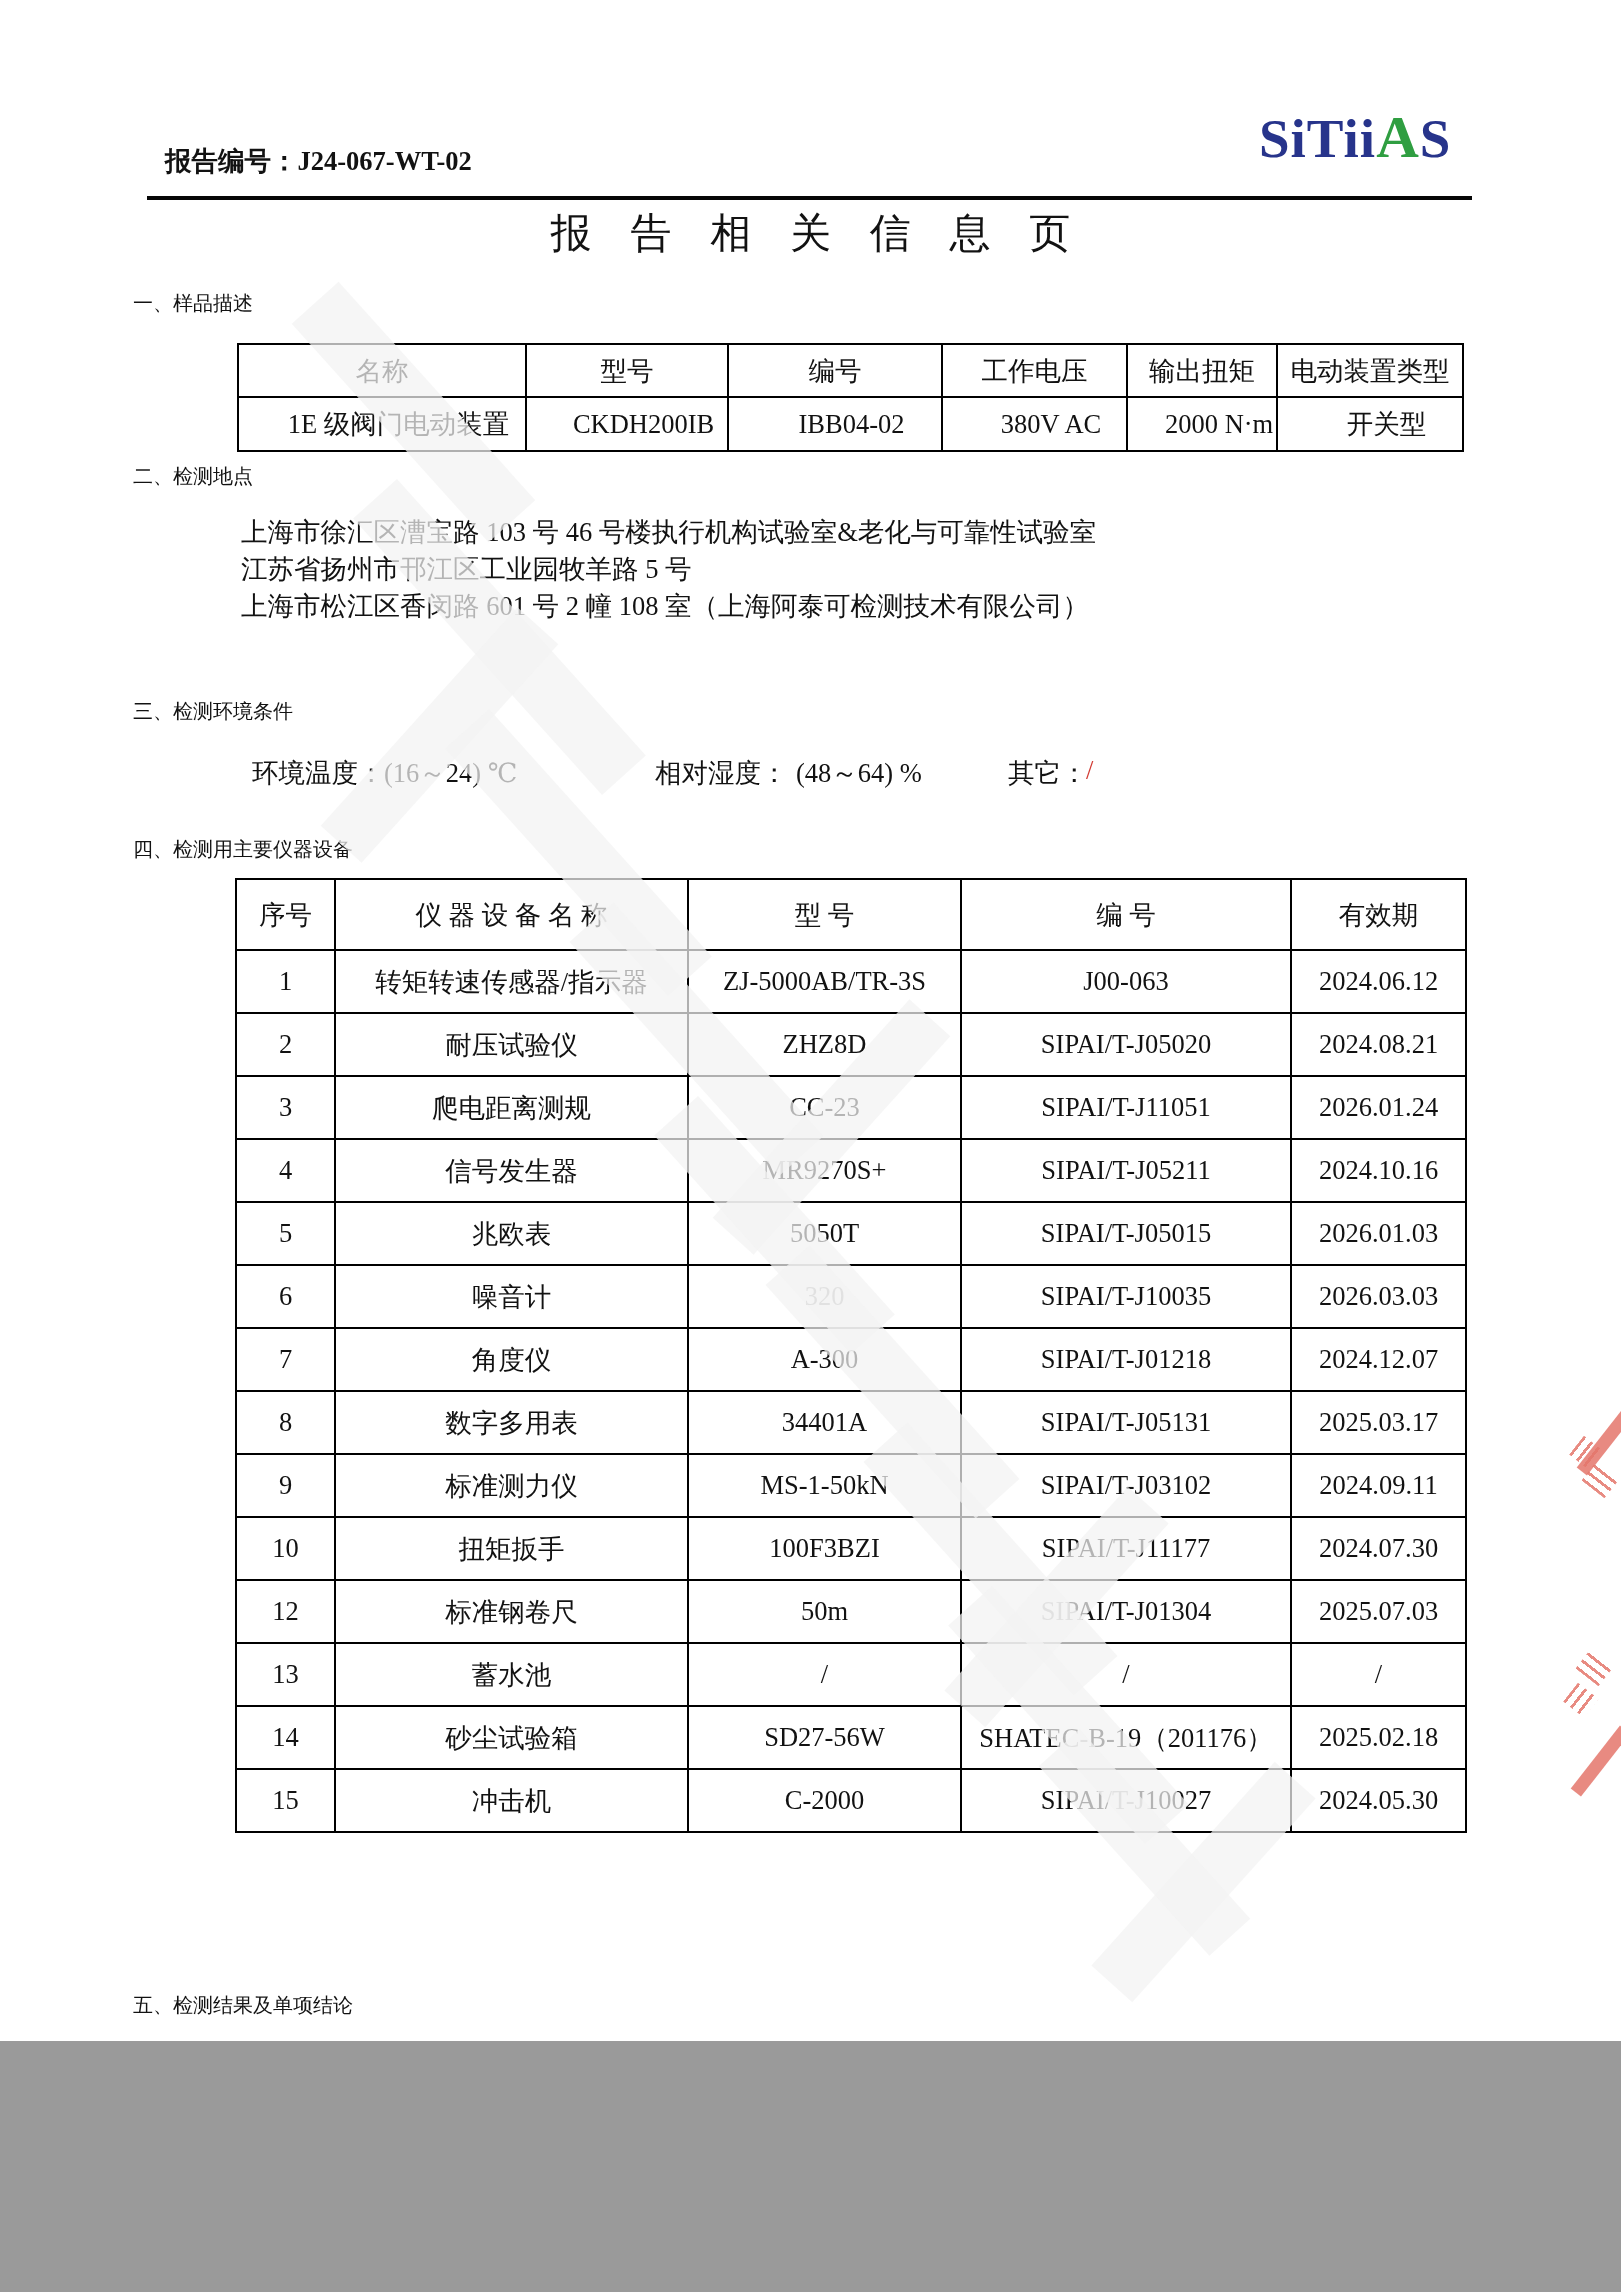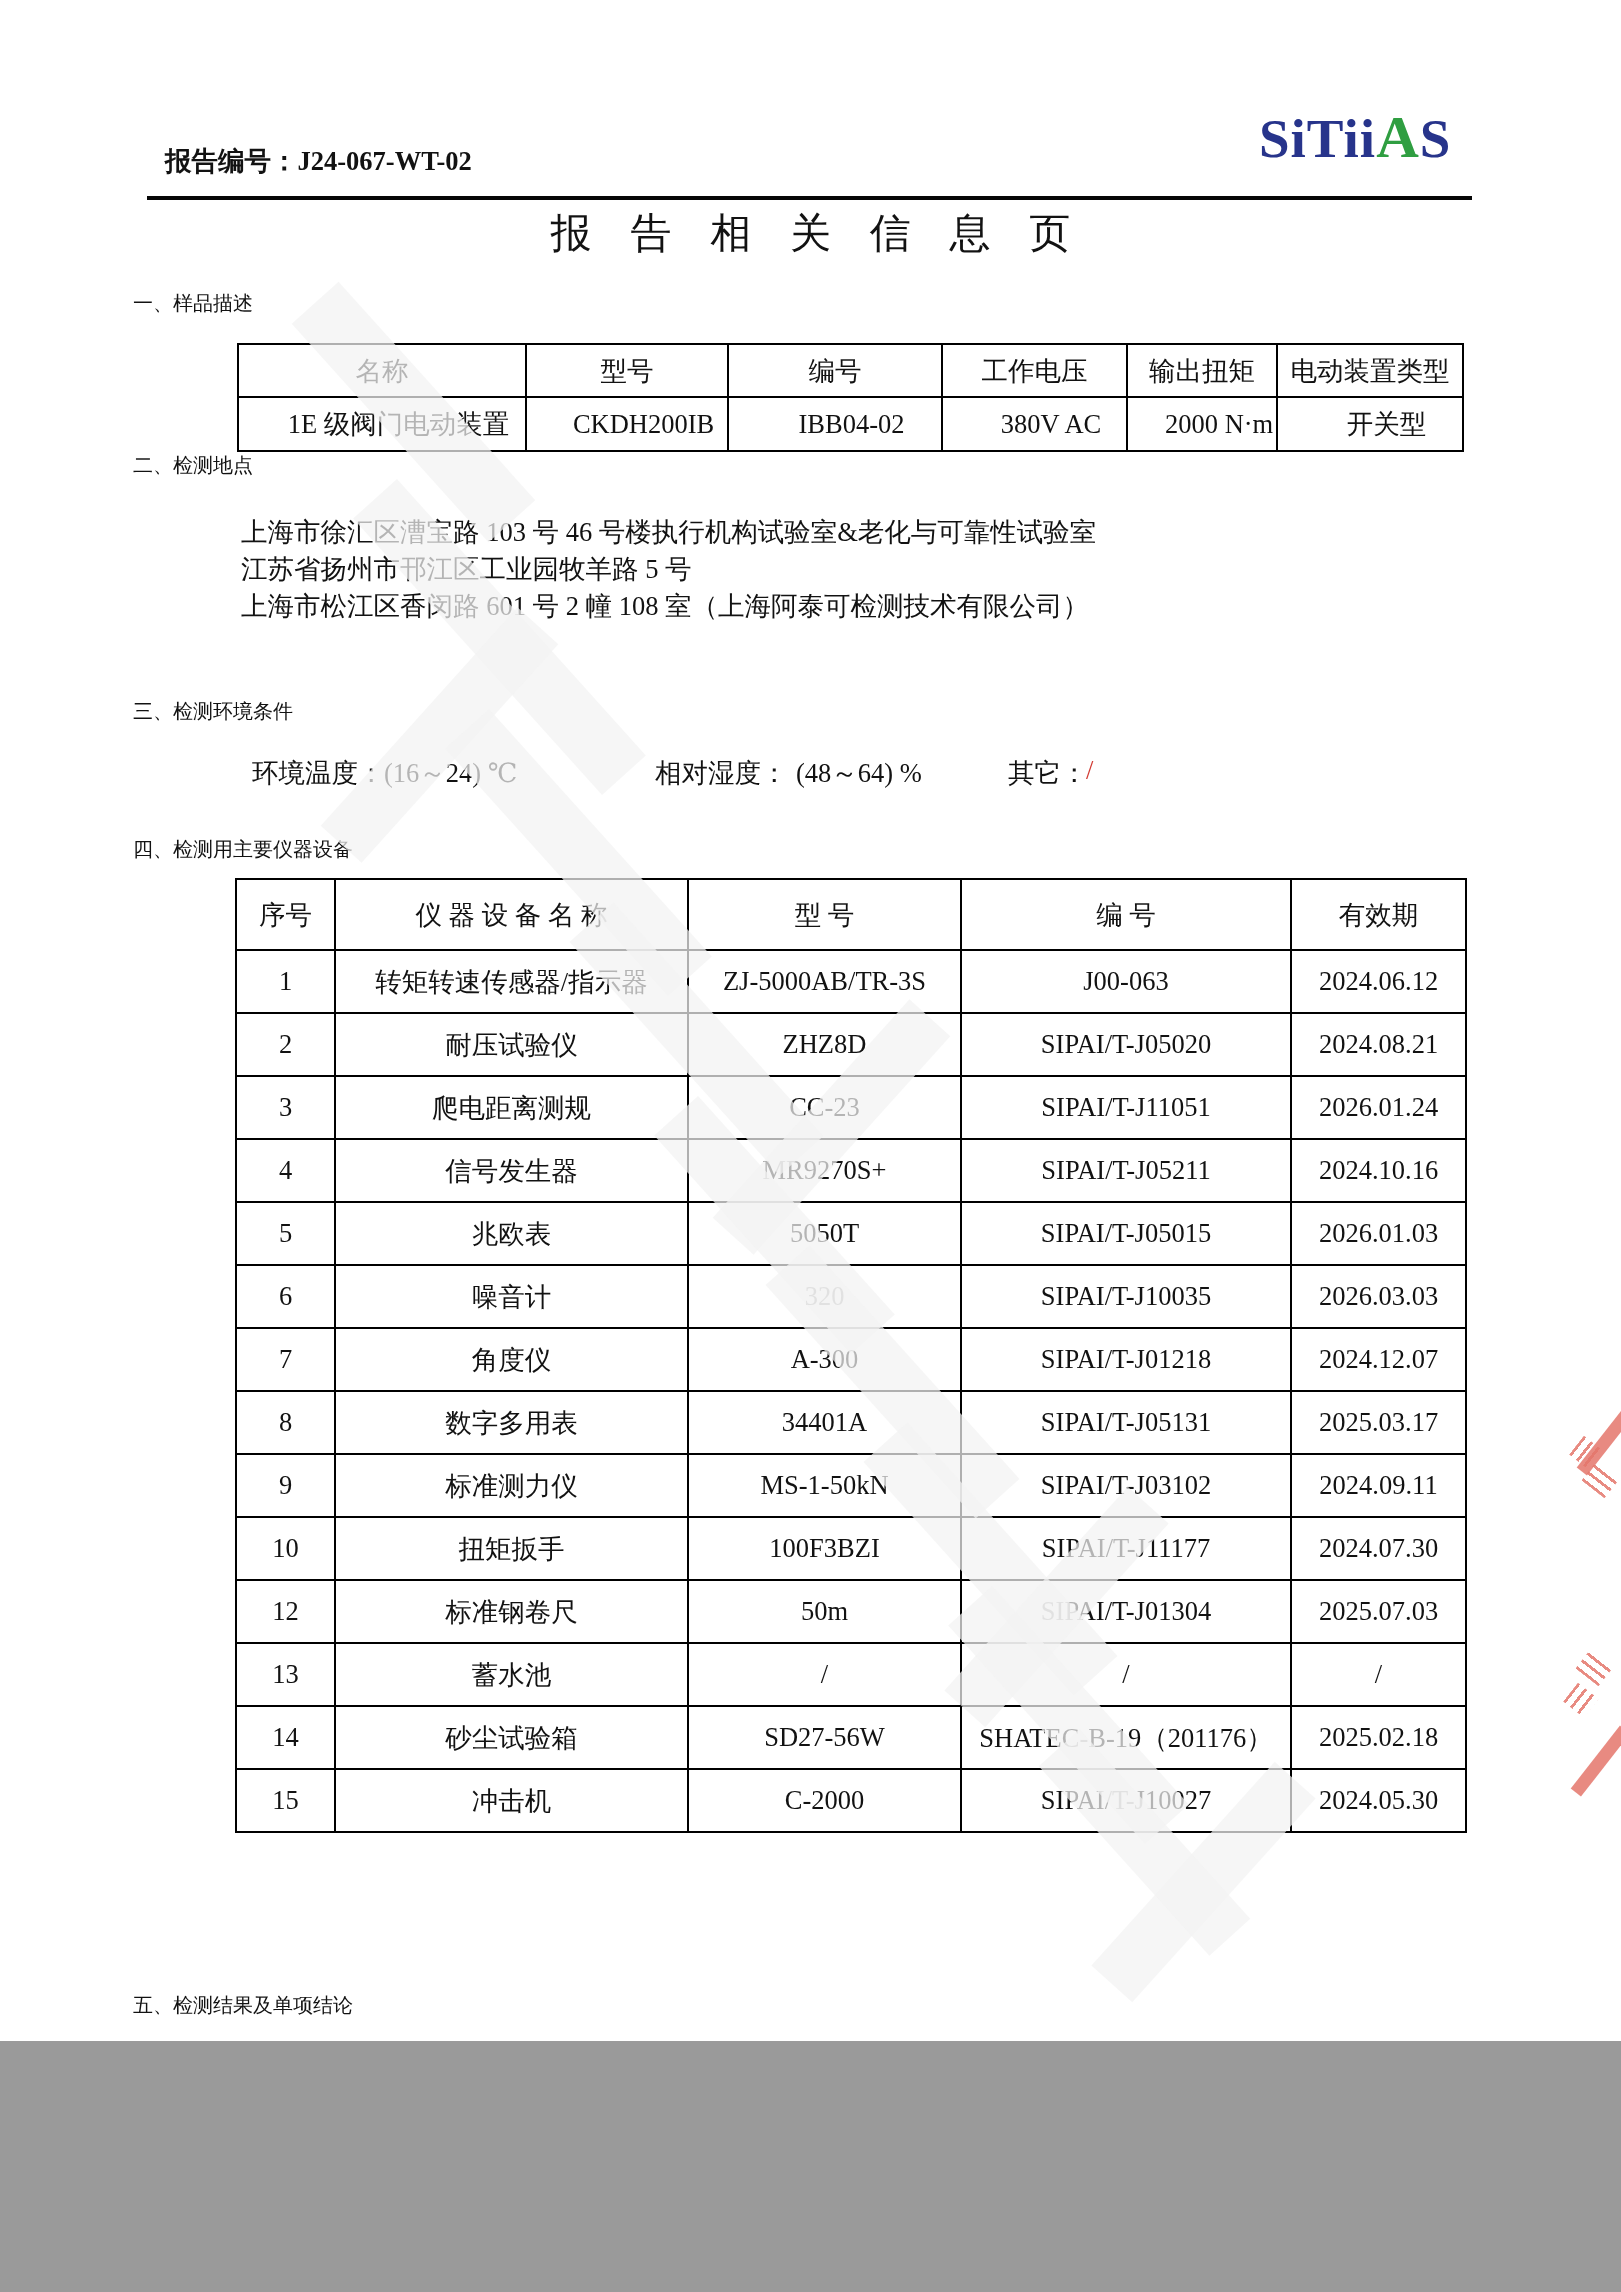--- a/index.html
+++ b/index.html
@@ -17,21 +17,21 @@
   .logo .navy{color:#27348b;}
   .logo .green{color:#2f9e41;font-size:59px;}
   .rule{top:196px;left:147px;width:1325px;height:3.9px;background:#060606;}
 
   
   .doc-title{top:206px;left:0;width:100%;text-align:center;font-size:41px;font-weight:normal;
              font-family:"Liberation Sans","DejaVu Sans",sans-serif;letter-spacing:13.7px;text-indent:13.7px;}
 
   .sec-heading{left:133px;font-size:20px;font-weight:normal;
                font-family:"Liberation Sans","DejaVu Sans",sans-serif;white-space:nowrap;}
-  .h1{top:290px;} .h2{top:452px;} .h3{top:698px;} .h4{top:836px;} .h5{top:1992px;}
+  .h1{top:290px;} .h2{top:463px;} .h3{top:698px;} .h4{top:836px;} .h5{top:1992px;}
 
   
   table{border-collapse:collapse;table-layout:fixed;font-size:26.5px;}
   th,td{border:2px solid #000;text-align:center;font-weight:normal;padding:0 3.9px;
         overflow:hidden;white-space:nowrap;}
   .sample-table{top:343px;left:237px;width:1225px;border:2.9px solid #000;}
   .sample-table th{height:51px;} .sample-table td{height:52px;padding-left:37px;}
   .equip-table{top:878px;left:235px;width:1231px;border:2.9px solid #000;padding-left:20px;}
   .equip-table th{height:69px;border-bottom:2.9px solid #000;}
   .equip-table td{height:61px;border-top:2.9px solid #000;border-bottom:2.9px solid #000;}

